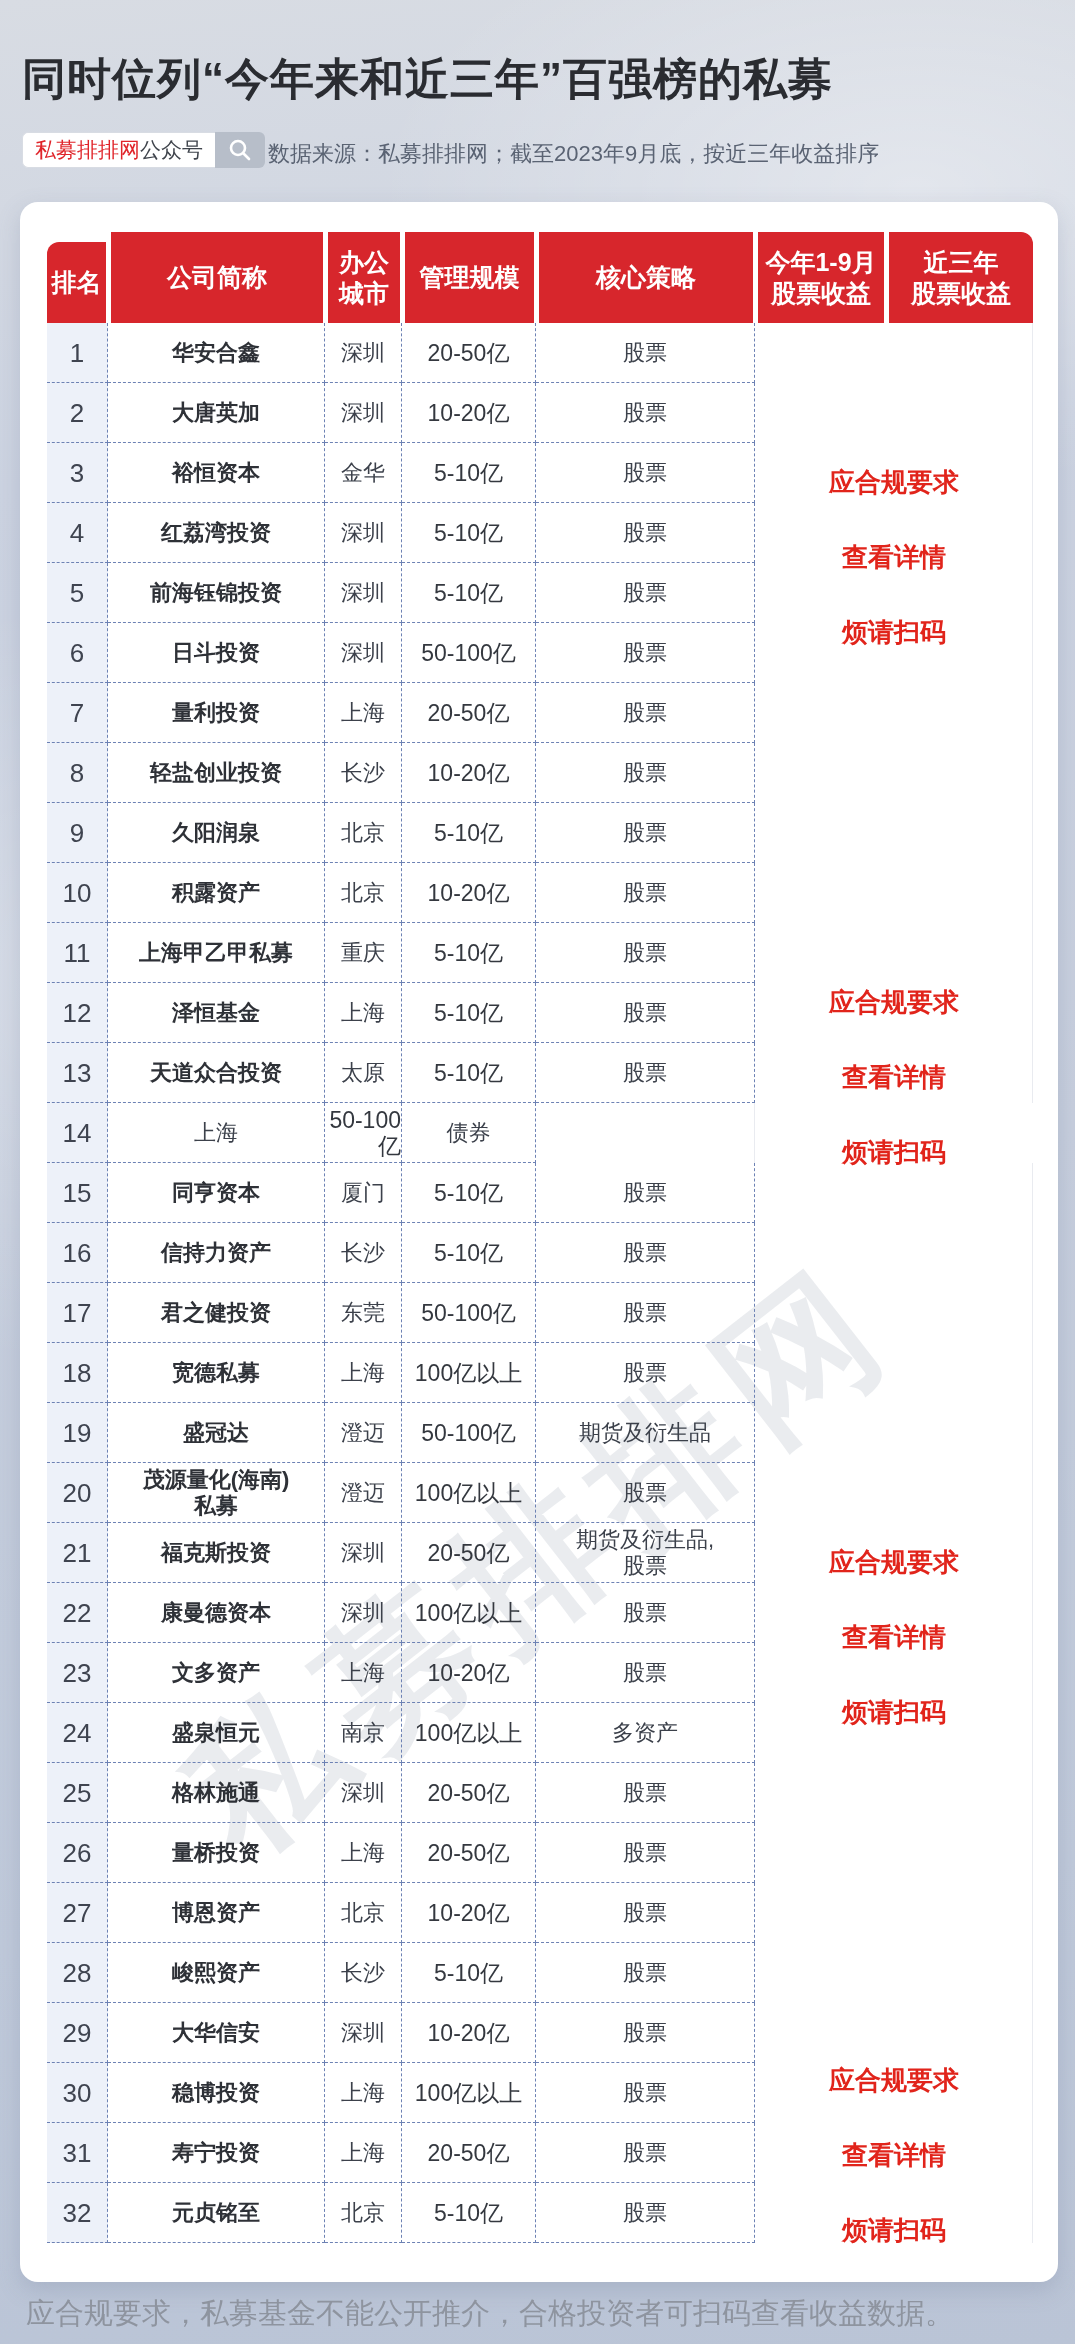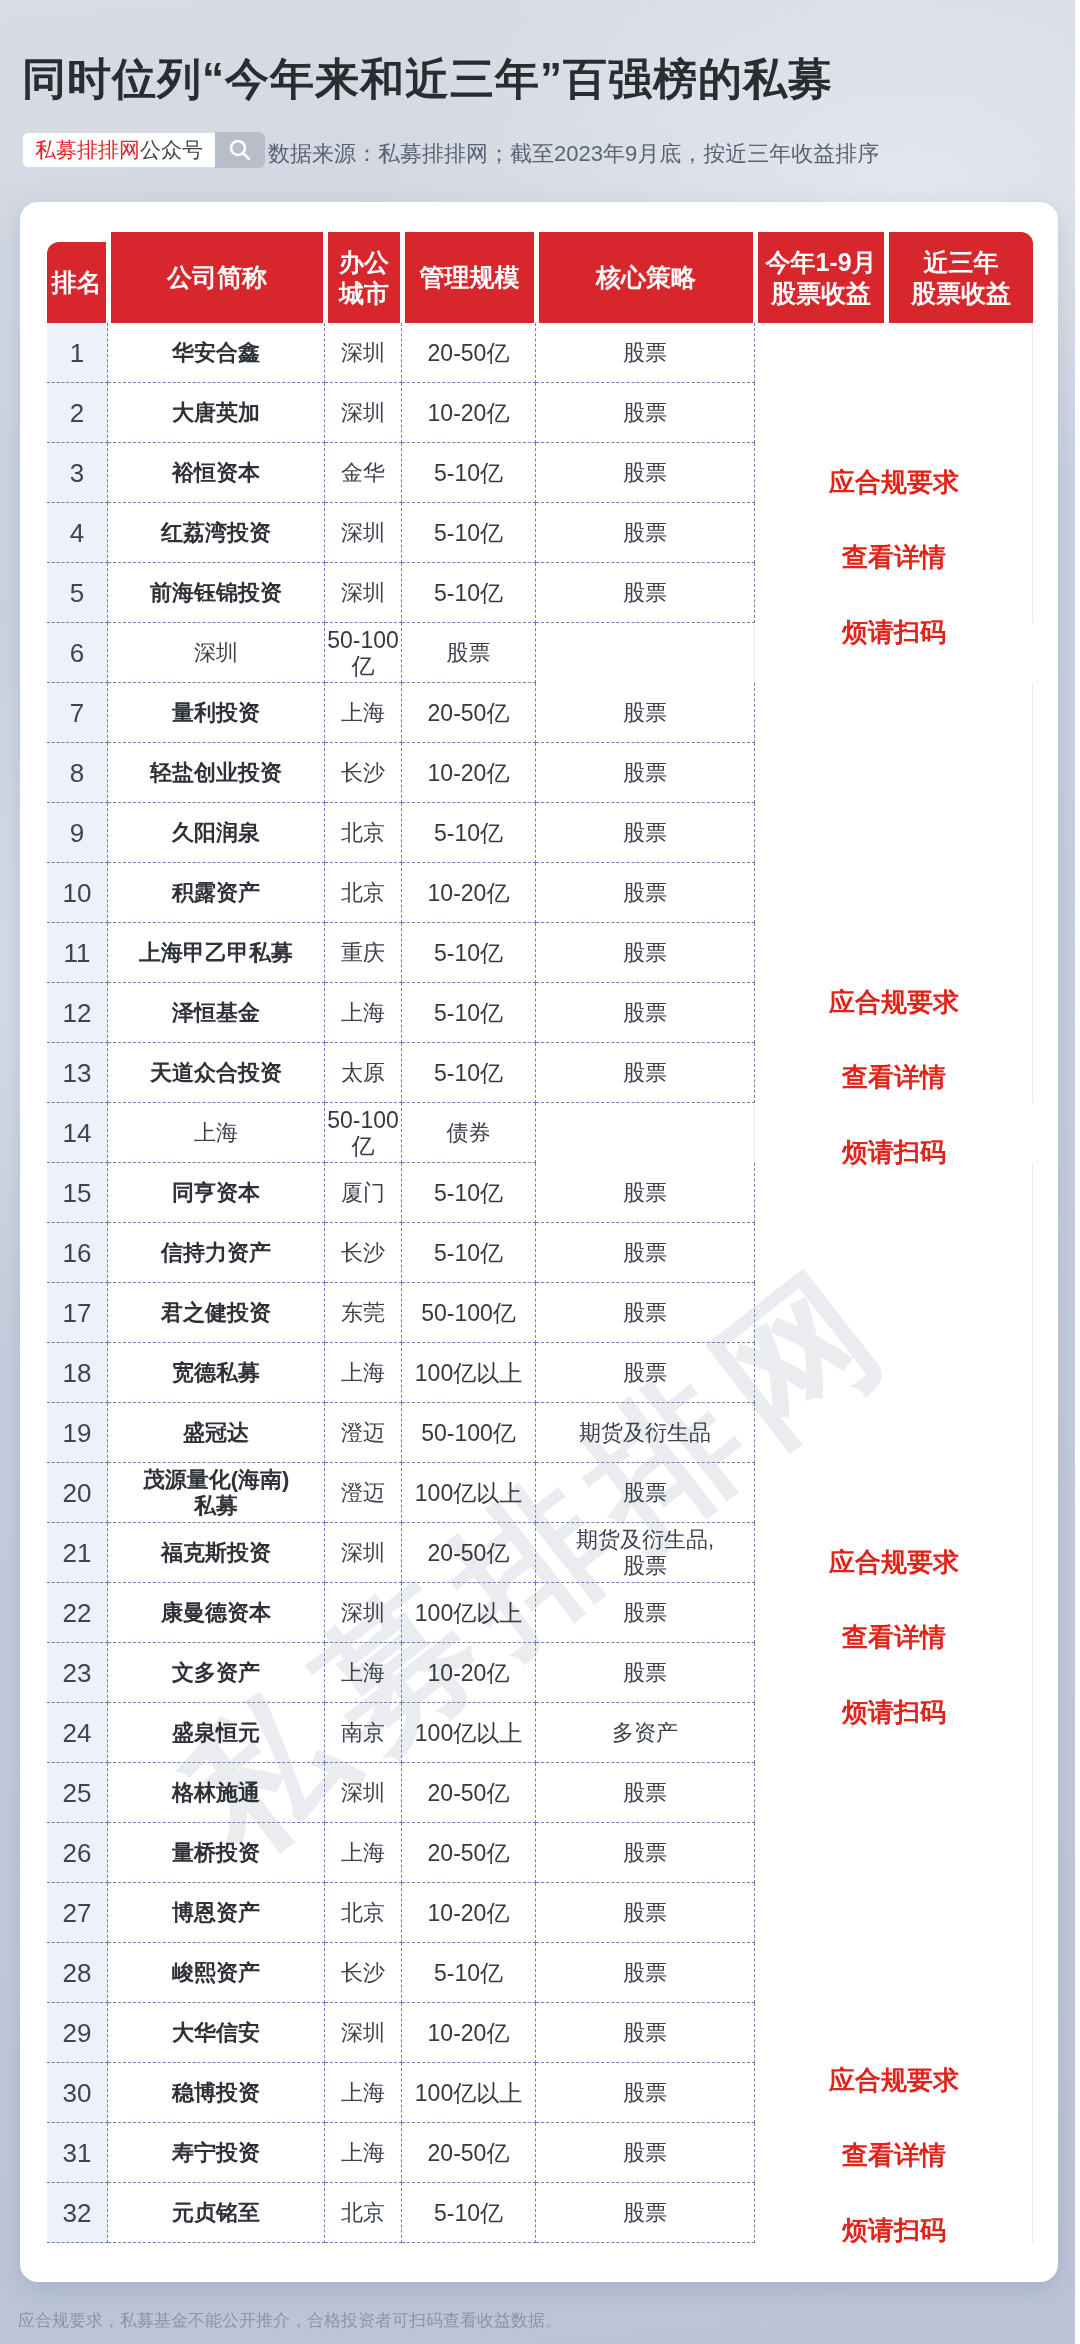--- a/index.html
+++ b/index.html
@@ -58,28 +58,28 @@
   .trow{
     display:grid;grid-template-columns:61px 217px 77px 134px 219px 278px;height:60px;
   }
   .td{
     display:flex;align-items:center;justify-content:center;text-align:center;
     font-size:22px;color:#3c414b;line-height:26px;white-space:pre-line;
     border-bottom:1px dashed #6d82b4;box-sizing:border-box;
   }
   .td-rank{background:#edf1f9;font-size:26px;color:#3f4450;}
   .td-name{font-weight:700;color:#2e3137;}
-  .td-scale{font-size:23px;color:#34383f;}
+  .td-scale{font-size:23px;color:#34383f;text-align:right;}
   .td:not(.td-merged){border-right:1px dashed #6d82b4;}
   .td-merged{border-bottom:none;border-right:1px solid #e9ebf0;}
   .notice-overlay{position:absolute;left:735px;top:121px;width:278px;height:1920px;z-index:2;}
   .notice-block{position:absolute;left:0;width:278px;text-align:center;}
   .notice-line{font-size:26px;font-weight:700;color:#e1241b;line-height:45px;margin-top:30px;}
   .footer-note{
-    position:absolute;left:18px;top:2294px;font-size:17px;color:#8e949f;white-space:nowrap;margin-top:15px;
+    position:absolute;left:26px;top:2294px;font-size:29px;color:#8e949f;white-space:nowrap;
   }
 </style>
 </head>
 <body>
 
 <div class="page">
 
   <div class="page-title">同时位列“今年来和近三年”百强榜的私募</div>
 
   <div class="badge-row">
@@ -151,20 +151,21 @@
         <div class="trow">
     <div class="td td-rank">5</div>
     <div class="td td-name">前海钰锦投资</div>
     <div class="td">深圳</div>
     <div class="td td-scale">5-10亿</div>
     <div class="td">股票</div>
     <div class="td td-merged"></div>
   </div>
         <div class="trow">
     <div class="td td-rank">6</div>
+    <div class="td td-name">日斗投资</div>
     <div class="td">深圳</div>
     <div class="td td-scale">50-100亿</div>
     <div class="td">股票</div>
     <div class="td td-merged"></div>
   </div>
         <div class="trow">
     <div class="td td-rank">7</div>
     <div class="td td-name">量利投资</div>
     <div class="td">上海</div>
     <div class="td td-scale">20-50亿</div>

